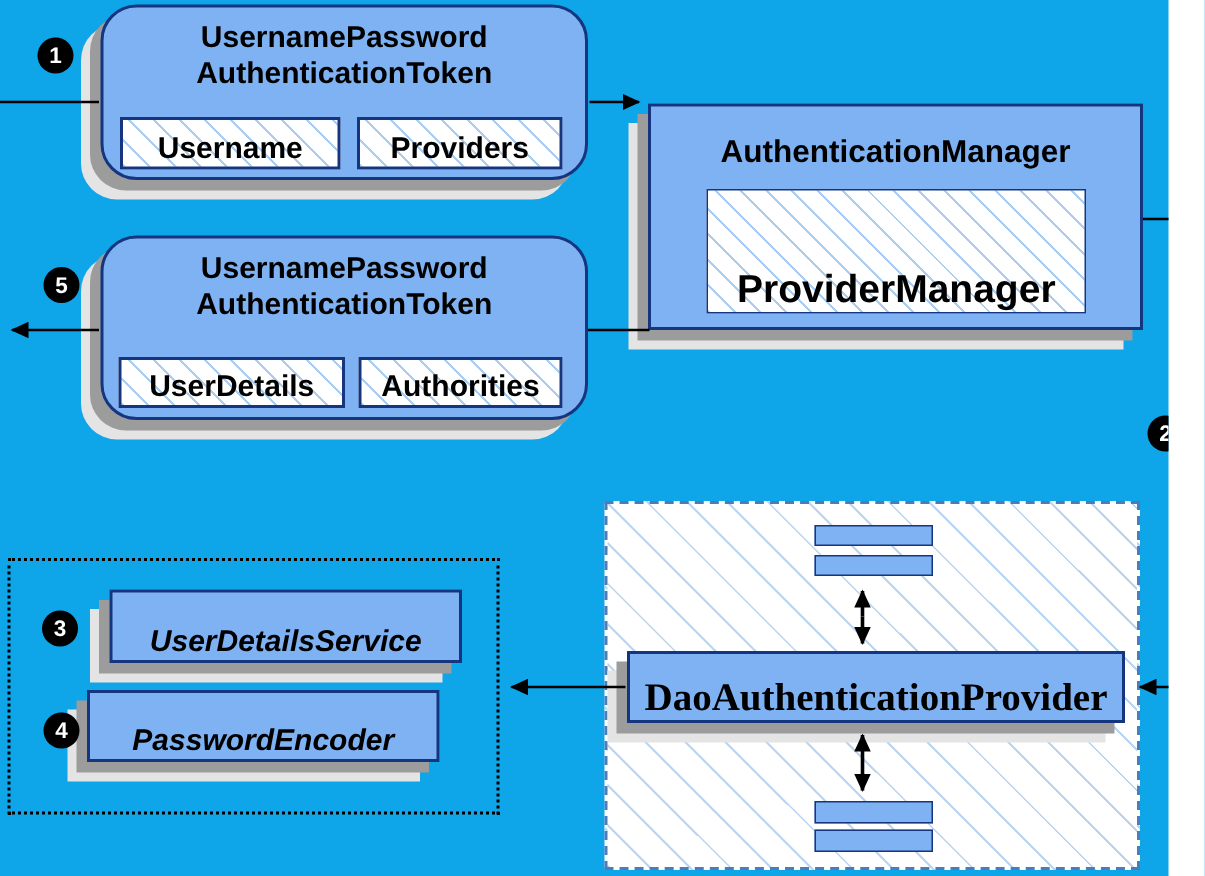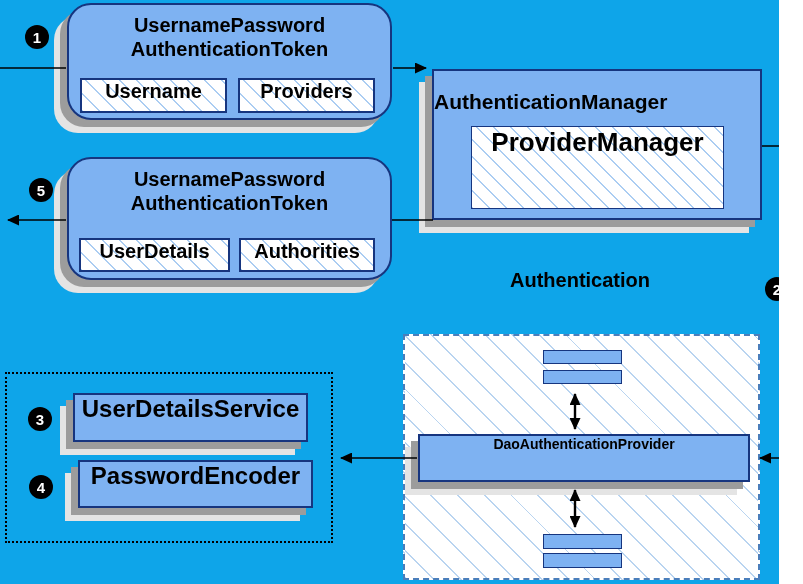--- a/index.html
+++ b/index.html
@@ -12,31 +12,31 @@
   .shadow{box-shadow:-7px 7px 0 0 var(--shadow-dark,#9c9c9c),-13px 13px 0 0 var(--shadow-light,#e4e4e4);}
   .rounded{border-radius:24px;}
   .hatch{
     background-color:#fff;
     background-image:repeating-linear-gradient(45deg,var(--hatch-line,#abcdf2) 0,var(--hatch-line,#abcdf2) 1.4px,transparent 1.4px,transparent 12px);
   }
   .hatch-big{
     background-color:#fff;
     background-image:repeating-linear-gradient(45deg,var(--hatch-line-big,#b9d4f0) 0,var(--hatch-line-big,#b9d4f0) 1.3px,transparent 1.3px,transparent 19px);
   }
-  .center{display:flex;align-items:flex-start;justify-content:center;text-align:center;}
+  .center{display:flex;align-items:flex-end;justify-content:center;text-align:center;}
   .token-title{position:absolute;top:8px;left:0;width:100%;text-align:center;font-size:20px;line-height:24px;}
   .field{border:2px solid var(--box-border,#16357f);font-size:20px;}
-  .am-title{position:absolute;top:19px;left:0;width:100%;font-size:21px;}
+  .am-title{position:absolute;top:19px;left:0;width:100%;text-align:center;font-size:21px;}
   .inner-panel{border:1.5px solid var(--box-border,#16357f);font-size:26px;}
   .group-label{text-align:center;font-size:20px;line-height:24px;}
   .dashed-box{border:2px dashed var(--dashed-border,#4a7ebb);}
   .dotted-box{border:2px dotted #000;}
   .bar{background:var(--box-fill,#7eb2f2);border:1.5px solid var(--box-border,#16357f);}
-  .service-box{font-size:24px;}
-  .dao-box{font-size:14px;}
+  .service-box{font-size:20px;font-style:italic;}
+  .dao-box{font-size:26px;font-family:Liberation Serif, serif;}
   .badge{
     position:absolute;width:24px;height:24px;border-radius:50%;
     background:var(--badge-bg,#000);color:var(--badge-fg,#fff);
     font-size:15px;display:flex;align-items:center;justify-content:center;
   }
   svg.connectors{position:absolute;left:0;top:0;pointer-events:none;}
 </style>
 </head>
 <body>
 
@@ -71,42 +71,42 @@
     </div>
     <div class="abs field hatch center" style="left:170px;top:79px;width:136px;height:34px">
       <span>Authorities</span>
     </div>
     <div class="abs field hatch center" style="left:10px;top:79px;width:151px;height:34px">
       <span>UserDetails</span>
     </div>
   </div>
 
   <div class="abs group-label" style="left:455px;top:268px;width:250px">
-    <span>Authentication</span><br>
+    <br>
   </div>
 
   <div class="abs dashed-box hatch-big" style="left:403px;top:334px;width:357px;height:246px"></div>
 
   <div class="abs bar" style="left:543px;top:350px;width:79px;height:14px"></div>
   <div class="abs bar" style="left:543px;top:370px;width:79px;height:14px"></div>
 
   <div class="abs bar" style="left:543px;top:534px;width:79px;height:15px"></div>
   <div class="abs bar" style="left:543px;top:553px;width:79px;height:15px"></div>
 
   <div class="abs blue shadow center dao-box" style="left:418px;top:434px;width:332px;height:48px">
     <span>DaoAuthenticationProvider</span>
   </div>
 
   <div class="abs dotted-box" style="left:5px;top:372px;width:328px;height:171px"></div>
 
   <div class="abs blue shadow center service-box" style="left:73px;top:393px;width:235px;height:49px">
     <span>UserDetailsService</span>
   </div>
 
-  <div class="abs blue shadow center service-box" style="left:78px;top:460px;width:235px;height:48px">
+  <div class="abs blue shadow center service-box" style="left:58px;top:460px;width:235px;height:48px">
     <span>PasswordEncoder</span>
   </div>
 
   <div class="badge" style="left:25px;top:25px">
       <span>1</span>
     </div>
   <div class="badge" style="left:765px;top:277px">
       <span>2</span>
     </div>
   <div class="badge" style="left:28px;top:407px">

